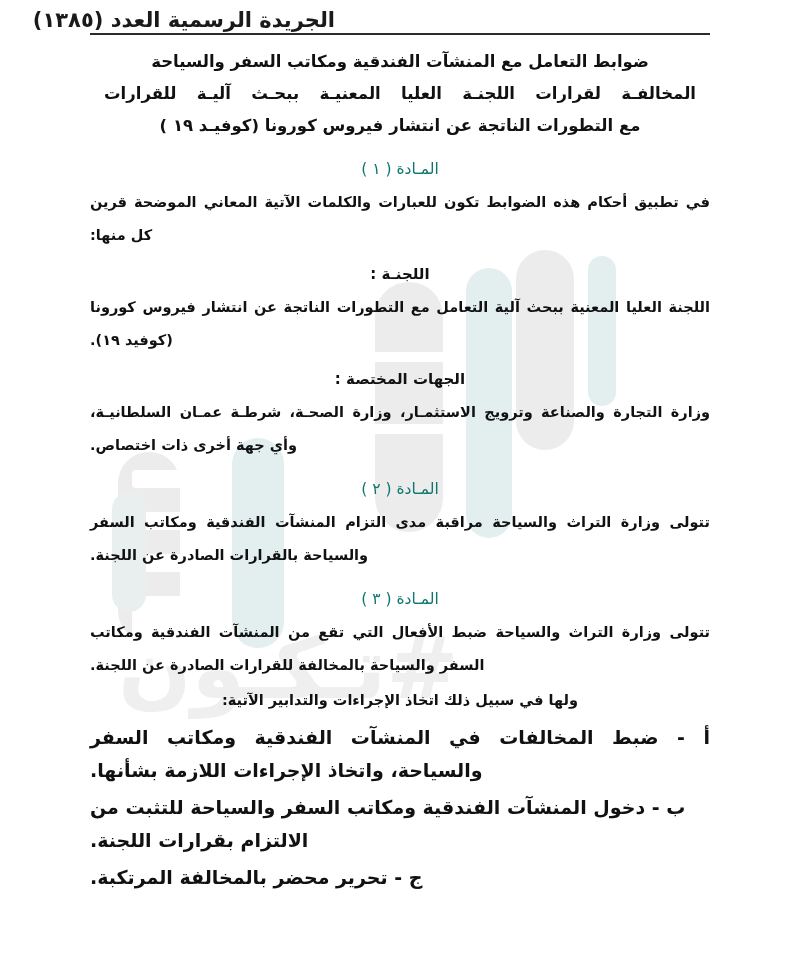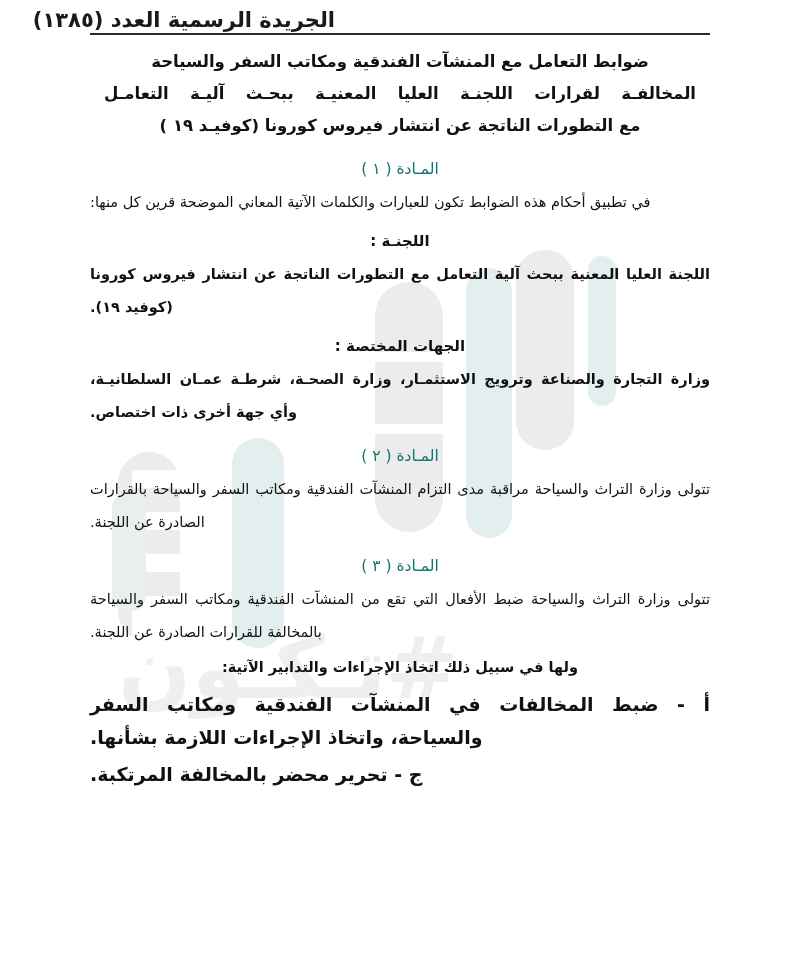--- a/index.html
+++ b/index.html
@@ -100,21 +100,21 @@
     margin-bottom: 8px;
     letter-spacing: 1px;
   }
 
   .para {
     font-size: 14.5px;
     color: #111111;
     line-height: 33px;
     text-align: justify;
     text-align-last: left;
-    font-weight: 400;
+    font-weight: 700;
     margin: 0 0 2px 0;
   }
 
   .def-term {
     font-size: 15px;
     font-weight: 700;
     color: #111111;
     text-align: center;
     line-height: 33px;
     margin-top: 6px;
@@ -185,21 +185,21 @@
   <div class="content">
 
     <div class="gazette-header">الجريدة الرسمية العدد (١٣٨٥)</div>
 
     <div class="header-rule"></div>
 
     <div class="doc-body">
 
       <div class="doc-title">
         <span class="tline">ضوابط التعامل مع المنشآت الفندقية ومكاتب السفر والسياحة</span>
-        <span class="tline justified">المخالفـة لقرارات اللجنـة العليا المعنيـة ببحـث آليـة التعامـل</span>
+        <span class="tline justified">المخالفـة لقرارات اللجنـة العليا المعنيـة ببحـث آليـة للقرارات</span>
         <span class="tline">مع التطورات الناتجة عن انتشار فيروس كورونا (كوفيـد  ١٩ )</span>
       </div>
 
       <div class="article-heading">المـادة ( ١ )</div>
 
       <p class="para">في تطبيق أحكام هذه الضوابط تكون للعبارات والكلمات الآتية المعاني الموضحة قرين كل منها:</p>
 
       <div class="def-term">اللجنـة :</div>
       <p class="def-text">اللجنة العليا المعنية ببحث آلية التعامل مع التطورات الناتجة عن انتشار فيروس كورونا (كوفيد ١٩).</p>
 
@@ -211,18 +211,19 @@
       <p class="para">تتولى وزارة التراث والسياحة مراقبة مدى التزام المنشآت الفندقية ومكاتب السفر والسياحة بالقرارات الصادرة عن اللجنة.</p>
 
       <div class="article-heading">المـادة ( ٣ )</div>
 
       <p class="para">تتولى وزارة التراث والسياحة ضبط الأفعال التي تقع من المنشآت الفندقية ومكاتب السفر والسياحة بالمخالفة للقرارات الصادرة عن اللجنة.</p>
 
       <p class="lead-in">ولها في سبيل ذلك اتخاذ الإجراءات والتدابير الآتية:</p>
 
       <p class="sub-item">أ - ضبط المخالفات في المنشآت الفندقية ومكاتب السفر والسياحة، واتخاذ الإجراءات اللازمة بشأنها.</p>
 
+      <p class="sub-item single">ب - دخول المنشآت الفندقية ومكاتب السفر والسياحة للتثبت من الالتزام بقرارات اللجنة.</p>
 
       <p class="sub-item single">ج - تحرير محضر بالمخالفة المرتكبة.</p>
 
     </div>
   </div>
 </div>
 
 </body></html>

